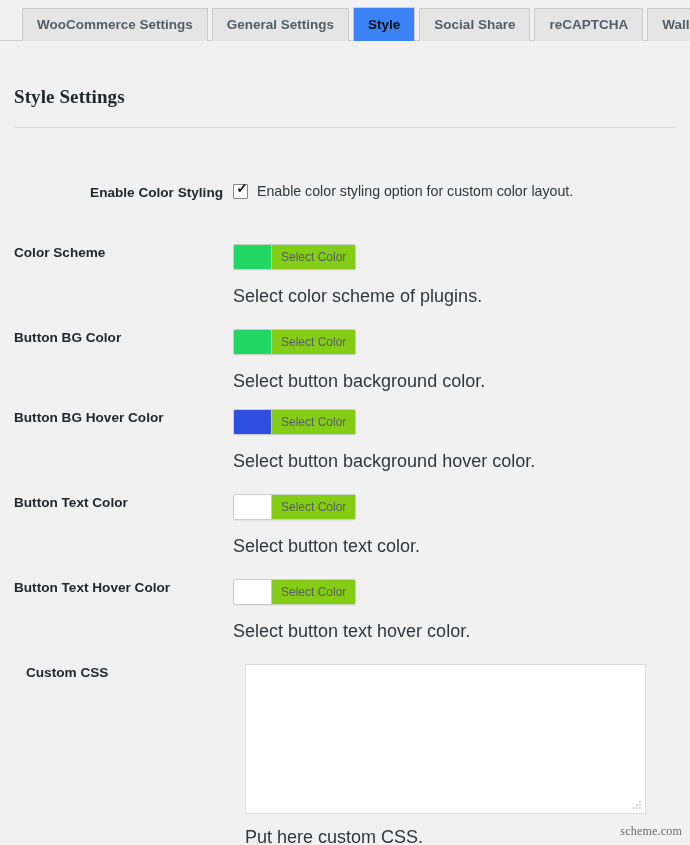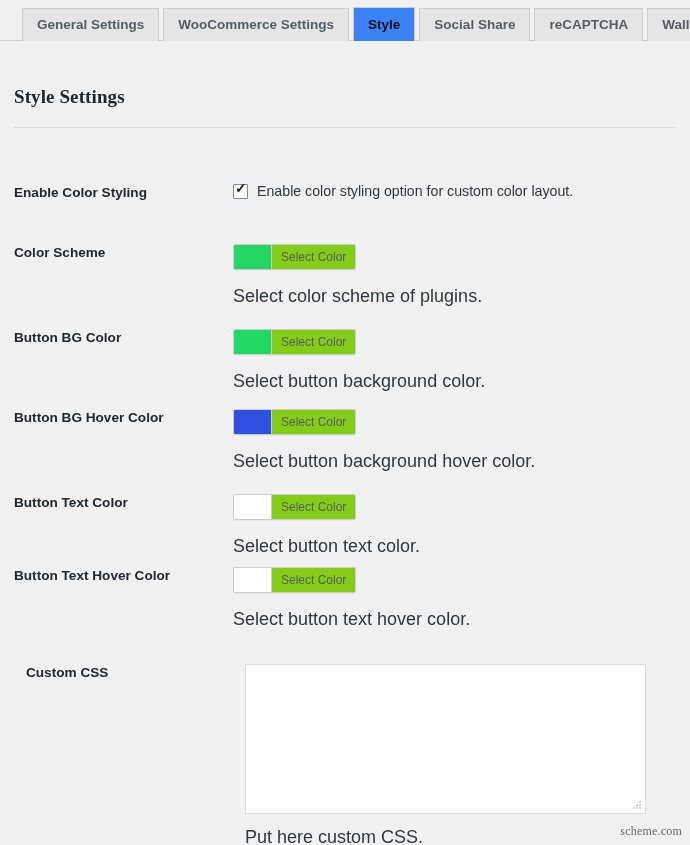--- a/index.html
+++ b/index.html
@@ -206,33 +206,33 @@
     font-size: 12px;
     color: #6a6a6a;
     font-family: "Liberation Serif", serif;
     letter-spacing: 0.2px;
   }
 </style>
 </head>
 <body>
 
 <div class="tab-bar" id="tab-bar">
+    <div class="tab">WooCommerce Settings</div>
     <div class="tab">General Settings</div>
-    <div class="tab">WooCommerce Settings</div>
     <div class="tab active">Style</div>
     <div class="tab">Social Share</div>
     <div class="tab">reCAPTCHA</div>
     <div class="tab">Wallet</div>
   </div>
 
 <h1 class="page-title">Style Settings</h1>
 <div class="title-rule"></div>
 
 <div class="form-table" id="form-table">
-    <div class="row" style="position: absolute; left: 0px; top: 34px; width: 690px;">
+    <div class="row" style="position: absolute; left: 0px; top: 34px; width: 690px; text-align: right;">
       <div class="row-label">Enable Color Styling</div>
       <div class="row-field">
         <label class="checkbox-line">
           <span class="checkbox">
             <span class="check">✓</span>
           </span>
           <span>Enable color styling option for custom color layout.</span>
         </label>
       </div>
     </div>
@@ -257,21 +257,21 @@
           <span class="color-btn-label">Select Color</span>
         </div><div class="field-desc">Select button background hover color.</div></div>
     </div>
     <div class="row" style="position: absolute; left: 0px; top: 344px; width: 690px;">
       <div class="row-label">Button Text Color</div>
       <div class="row-field"><div class="color-picker">
           <span class="color-swatch" style="background: rgb(255, 255, 255);"></span>
           <span class="color-btn-label">Select Color</span>
         </div><div class="field-desc">Select button text color.</div></div>
     </div>
-    <div class="row" style="position: absolute; left: 0px; top: 417px; width: 690px;">
+    <div class="row" style="position: absolute; left: 0px; top: 429px; width: 690px;">
       <div class="row-label">Button Text Hover Color</div>
       <div class="row-field"><div class="color-picker">
           <span class="color-swatch" style="background: rgb(255, 255, 255);"></span>
           <span class="color-btn-label">Select Color</span>
         </div><div class="field-desc">Select button text hover color.</div></div>
     </div>
     <div class="row" style="position: absolute; left: 12px; top: 514px; width: 656px;">
       <div class="row-label">Custom CSS</div>
       <div class="row-field">
         <div class="css-textarea">

